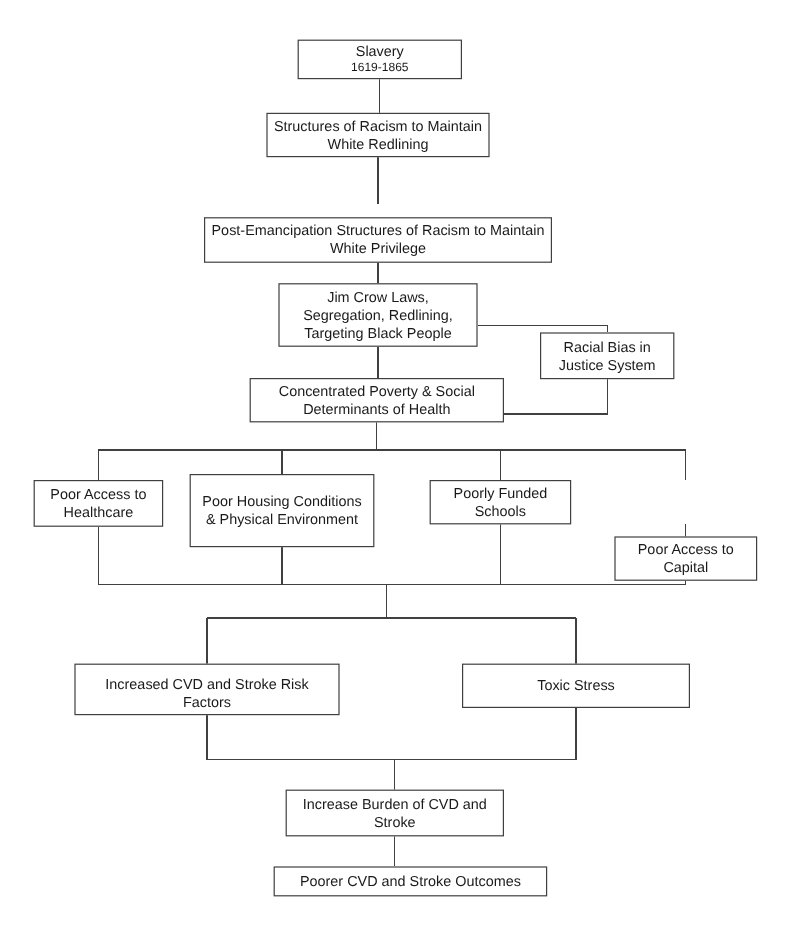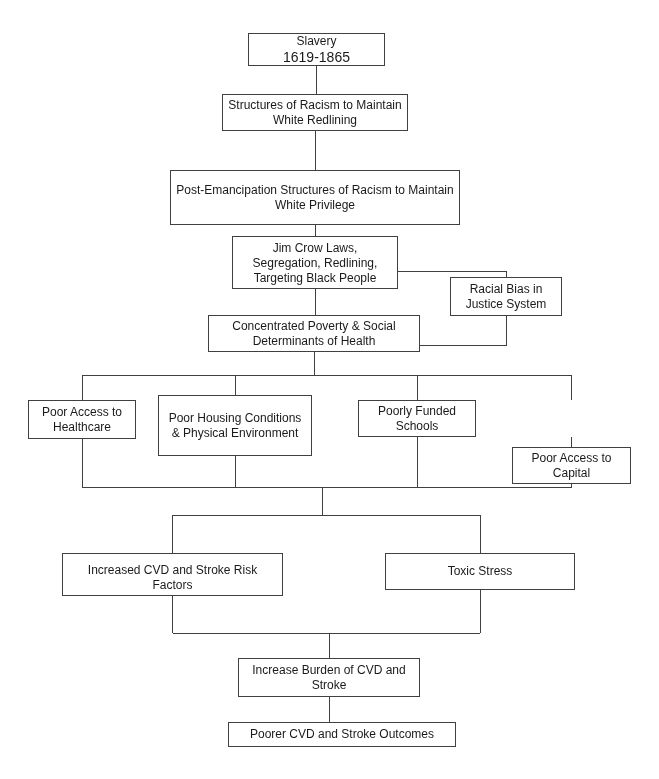--- a/index.html
+++ b/index.html
@@ -32,25 +32,25 @@
     border: 1px solid #404040;
     display: flex;
     flex-direction: column;
     align-items: center;
     justify-content: center;
     text-align: center;
     font-size: 12px;
     line-height: 1.25;
     padding: 2px 5px;
   }
-  .node .subtitle { font-size: 14px; line-height: 1.2; }
+  .node .subtitle { font-size: 10px; line-height: 1.2; }
 
   #n-slavery         { left:248px; top:33px;  width:137px; height:33px; }
   #n-structures      { left:222px; top:94px;  width:186px; height:37px; }
-  #n-postemancipation{ left:170px; top:170px; width:290px; height:55px;text-align:center; }
+  #n-postemancipation{ left:170px; top:181px; width:290px; height:38px;text-align:center; }
   #n-jimcrow         { left:232px; top:236px; width:166px; height:53px;justify-content:flex-end; }
   #n-racialbias      { left:450px; top:277px; width:112px; height:39px; }
   #n-poverty         { left:208px; top:315px; width:212px; height:37px; }
   #n-healthcare      { left:28px;  top:400px; width:108px; height:39px; }
   #n-housing         { left:158px; top:395px; width:154px; height:61px; }
   #n-schools         { left:358px; top:400px; width:118px; height:37px; }
   #n-capital         { left:512px; top:400px; width:119px; height:37px;margin-top:47px; }
   #n-cvdrisk         { left:62px;  top:553px; width:221px; height:43px;justify-content:flex-end; }
   #n-toxicstress     { left:385px; top:553px; width:190px; height:37px; }
   #n-burden          { left:238px; top:658px; width:182px; height:39px; }

